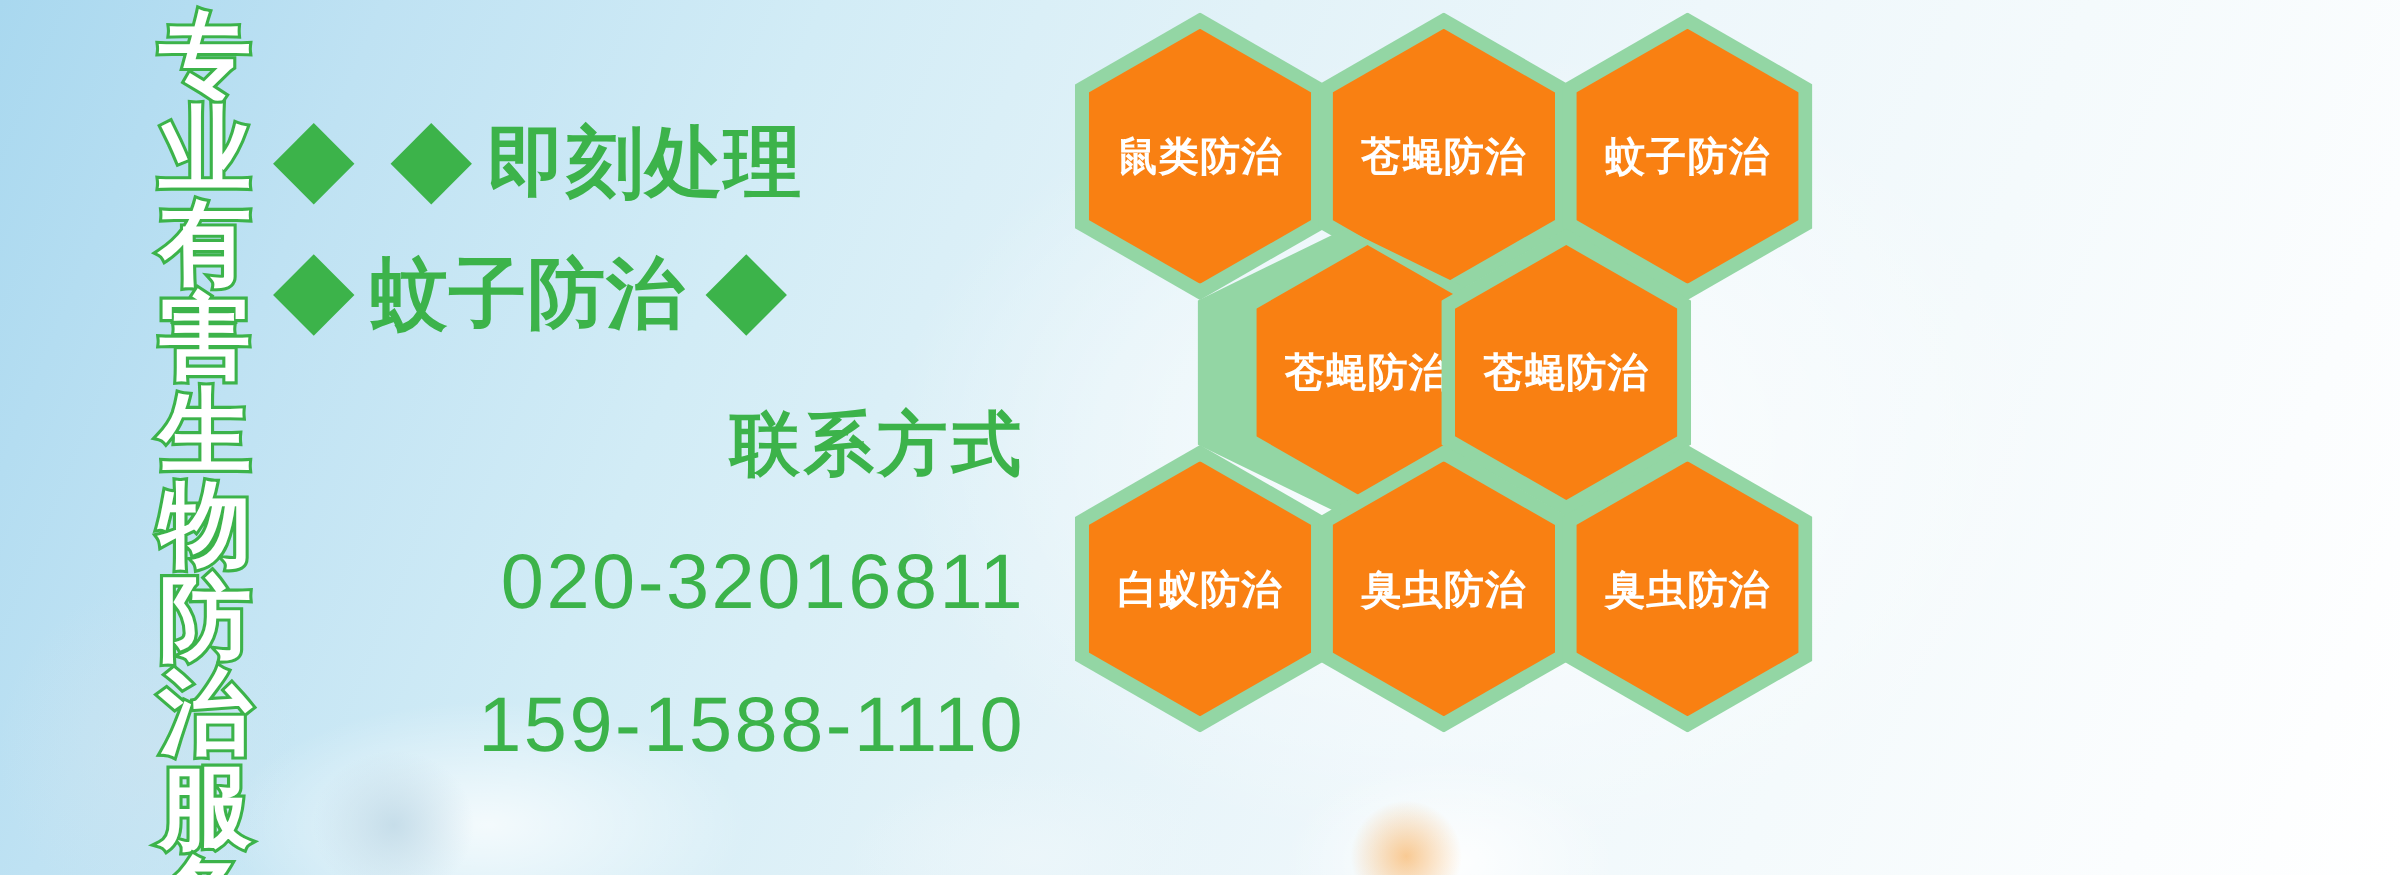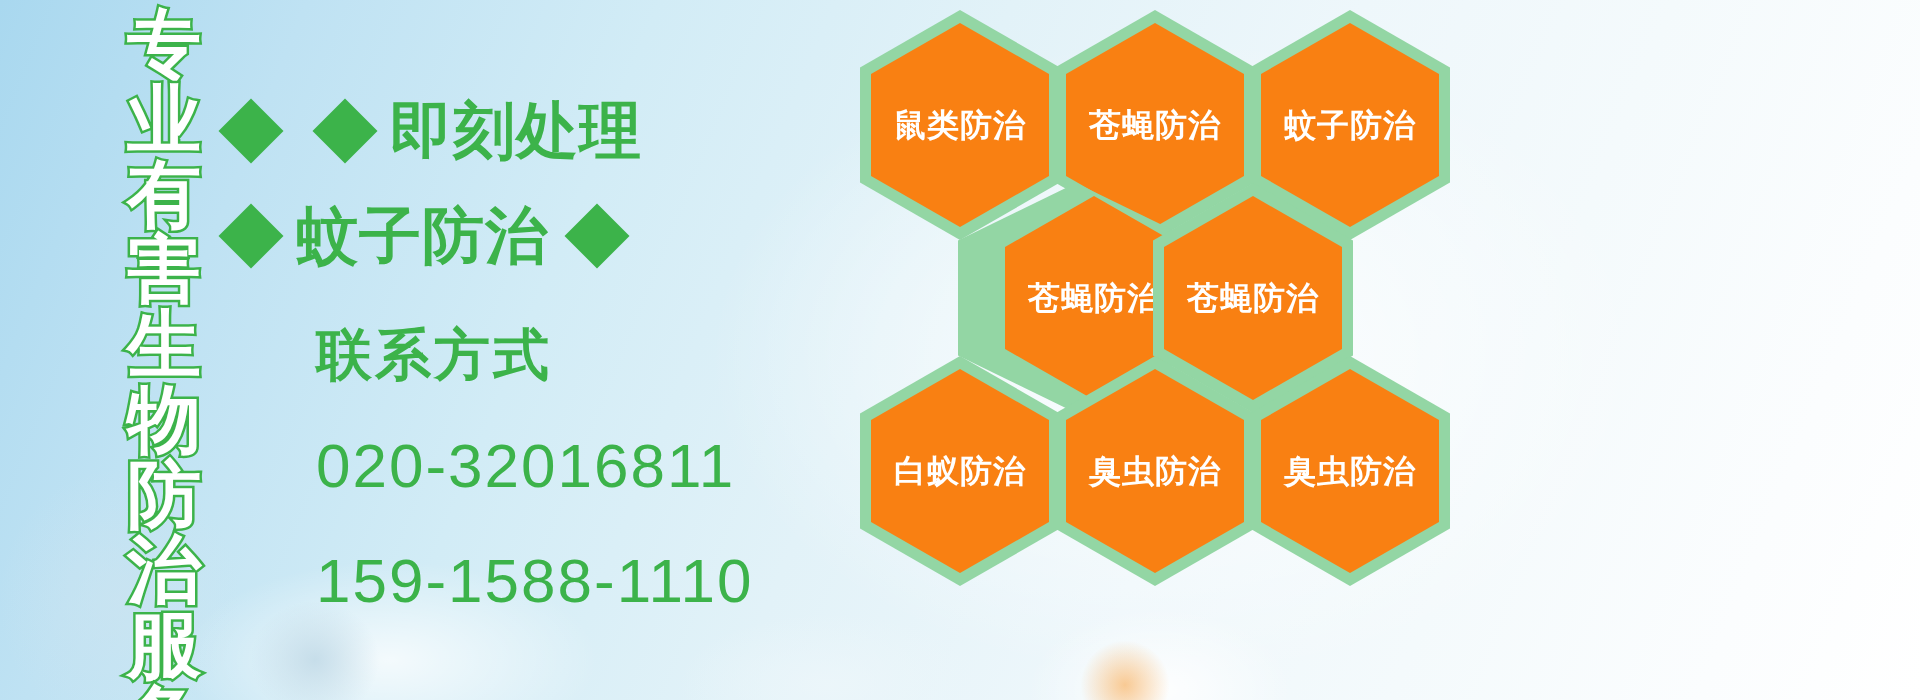--- a/index.html
+++ b/index.html
@@ -93,24 +93,24 @@
     line-height: 62px;
     font-weight: 700;
     color: #3cb34a;
     white-space: nowrap;
     letter-spacing: 1px;
   }
 
   
   #contact-block {
     position: absolute;
-    left: 316px;
+    left: 300px;
     top: 320px;
     width: 520px;
-    text-align: left;
+    text-align: right;
   }
   #contact-title {
     font-size: 56px;
     line-height: 70px;
     font-weight: 700;
     color: #3cb34a;
     letter-spacing: 3px;
     margin-bottom: 12px;
   }
   .phone {

